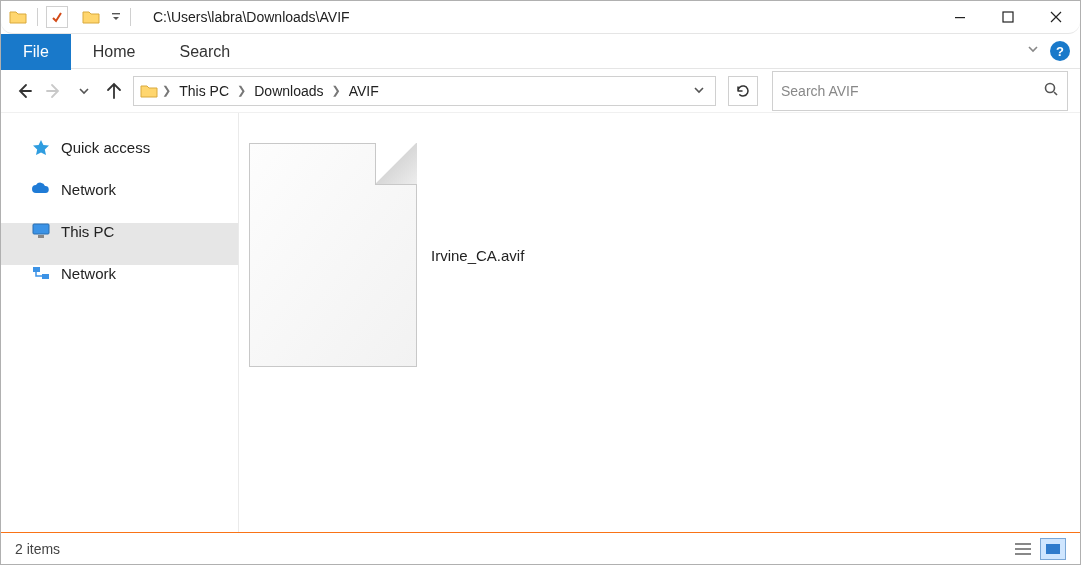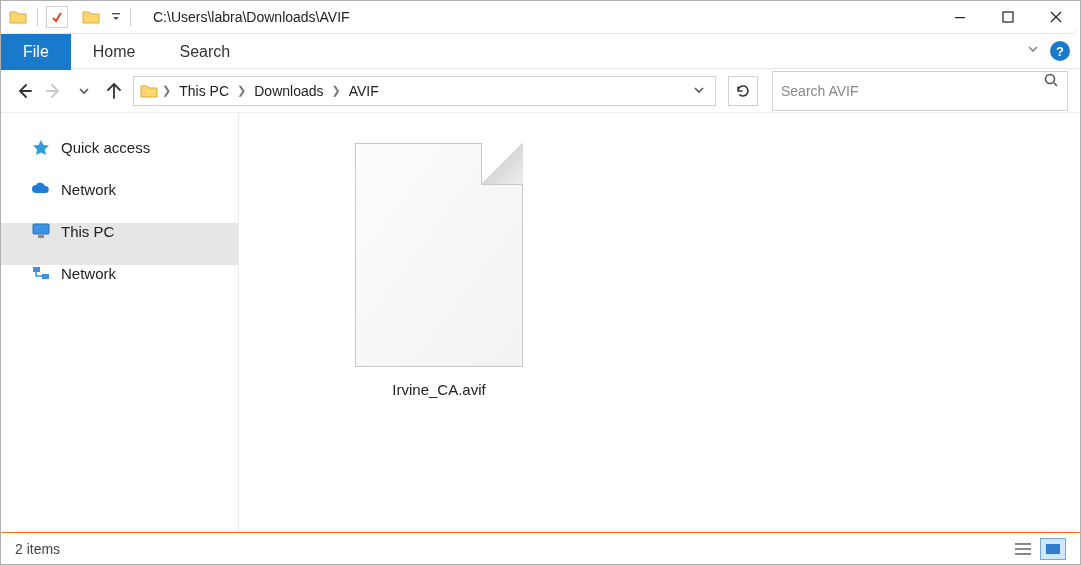--- a/index.html
+++ b/index.html
@@ -57,34 +57,34 @@
     padding: 0 4px;
   }
   .addr-folder-icon { width: 22px; display:flex; align-items:center; justify-content:center;}
   .crumb { padding: 0 6px; font-size: 14px; color: #222; }
   .crumb-sep { color:#777; font-size: 11px; padding: 0 2px;}
   .addr-dd { margin-left: auto; padding: 0 6px; color:#555; }
   .refresh { width: 30px; height: 30px; border:1px solid #d0d0d0; display:flex; align-items:center; justify-content:center; margin: 0 6px 0 4px;}
   .searchbox {
     width: 296px; height: 40px;
     border: 1px solid #d0d0d0;
-    display:flex; 
+    display:flex; align-items:center;
     padding: 0 8px;
     color:#888;
   }
   .searchbox input { border:none; outline:none; flex:1; font-size: 14px; color:#333; background:transparent; }
   .searchbox input::placeholder { color:#888; }
   
   .body { flex:1; display:flex; min-height:0; }
   .sidebar { width: 238px; border-right: 1px solid #eaeaea; padding-top: 26px;}
   .side-item { display:flex; align-items:flex-start; gap: 10px; height: 42px; padding: 0 20px 0 30px; font-size: 15px; color:#222; }
   .side-item.selected { background:#e6e6e6; }
   .side-icon { width: 20px; display:flex; align-items:center; justify-content:center; }
   .content { flex:1; display:flex; align-items:flex-start; padding: 30px 10px; gap: 40px;}
-  .file-tile { width: 380px; display:flex; flex-direction:column; align-items:center; gap: 14px;}
+  .file-tile { width: 380px; display:flex; flex-direction:row; align-items:center; gap: 14px;}
   .file-thumb { width: 168px; height: 224px; position:relative; }
   .file-thumb .page {
     position:absolute; left:0; top:0; right:0; bottom:0;
     border:1px solid #c8c8c8;
     background: linear-gradient(to bottom right, #fdfdfd, #f2f2f2);
   }
   .file-thumb .fold {
     position:absolute; right:0; top:0; width: 42px; height: 42px;
     background: linear-gradient(135deg, #fff 0%, #fff 48%, #d8d8d8 50%, #ededed 100%);
     border-left:1px solid #c8c8c8;

